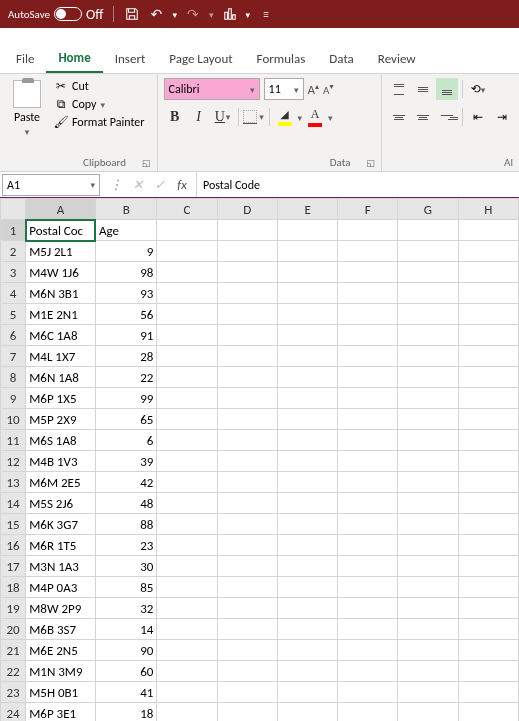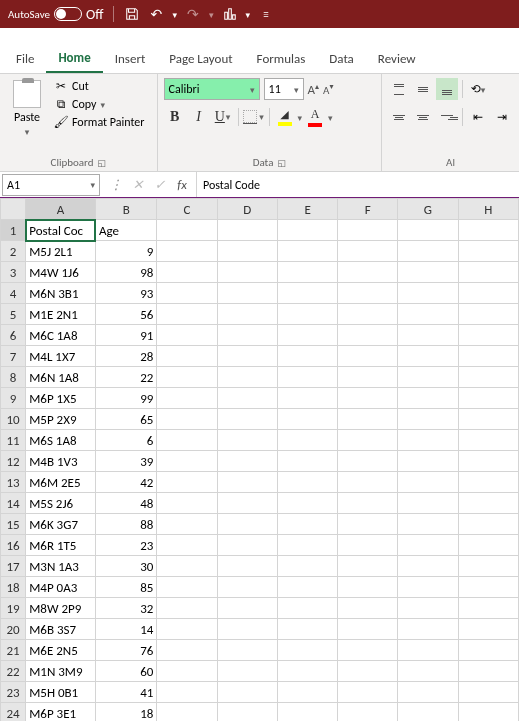--- a/index.html
+++ b/index.html
@@ -11,33 +11,33 @@
   .toggle::after { content: ""; position: absolute; left: 1px; top: 1px; width: 10px; height: 10px; background: #fff; border-radius: 50%; }
   .titlebar .tb-icon { width: 16px; height: 16px; display: flex; align-items: center; justify-content: center; font-size: 14px; }
   .tb-sep { width: 1px; height: 16px; background: rgba(255,255,255,0.4); margin: 0 2px;}
   
   .tabs { display: flex; align-items: center; height: 30px; padding: 0 4px; border-bottom: 1px solid #d4d4d4; background: #fff; margin-top: 16px; }
   .tab { padding: 6px 12px; font-size: 13px; color: #444; cursor: pointer; }
   .tab.active { color: #217346; font-weight: 600; border-bottom: 2px solid #217346; }
   
   .ribbon { display: flex; background: #f3f2f1; border-bottom: 1px solid #d4d4d4; height: 98px; }
   .ribbon-group { border-right: 1px solid #d4d4d4; padding: 4px 6px 2px; display: flex; flex-direction: column; justify-content: space-between; }
-  .ribbon-group .label { font-size: 11px; color: #666; text-align: center; padding-top: 2px; display: flex; align-items: center; justify-content: center; gap: 4px; }
+  .ribbon-group .label { font-size: 11px; color: #666; text-align: center; padding-top: 2px; display: flex; align-items: center; justify-content: flex-end; gap: 16px; }
   .launcher { font-size: 9px; color: #666; }
   
   .clip-body { display: flex; align-items: flex-start; gap: 4px; }
   .paste-btn { display: flex; flex-direction: column; align-items: center; width: 42px; padding: 2px; gap: 2px;}
   .paste-icon { width: 28px; height: 28px; background: #fff; border: 1px solid #bbb; position: relative; }
   .paste-icon::before { content:""; position:absolute; top:-3px; left:8px; width:12px; height:5px; background:#999; border-radius:2px 2px 0 0; }
   .clip-right { display: flex; flex-direction: column; gap: 2px; font-size: 12px; }
   .clip-item { display: flex; align-items: center; gap: 4px; padding: 1px 2px; }
   .sm-icon { width: 14px; height: 14px; display: inline-flex; align-items:center; justify-content:center; font-size:12px; }
   
   .font-top { display: flex; gap: 4px; align-items: center; margin-bottom: 6px; }
-  .font-name { width: 96px; height: 22px; border: 1px solid #ababab; background: #86efac; display:flex; align-items:center; padding:0 4px; justify-content: space-between; font-size: 12px;}
+  .font-name { width: 96px; height: 22px; border: 1px solid #ababab; background: #f9a8d4; display:flex; align-items:center; padding:0 4px; justify-content: space-between; font-size: 12px;}
   .font-size { width: 40px; height: 22px; border: 1px solid #ababab; background: #fff; display:flex; align-items:center; padding:0 4px; justify-content: space-between; font-size: 12px;}
   .fsz-btn { font-size: 13px; color: #555; }
   .font-bottom { display: flex; gap: 2px; align-items: center; }
   .fmt-btn { width: 22px; height: 22px; display:flex; align-items:center; justify-content:center; font-family:"Times New Roman", serif; font-size: 14px; color:#333; }
   .fmt-sep { width:1px; height:18px; background:#ccc; margin: 0 2px;}
   .border-btn { width: 14px; height: 14px; border: 1px solid #555; border-top:none; border-left:none; border-right:none; display:inline-block; position:relative;}
   .border-btn::before { content:""; position:absolute; inset:0; border:1px dotted #aaa;}
   .fill-swatch { width:14px; height:4px; background:#ffff00; display:block; margin-top:1px;}
   .font-swatch { width:14px; height:4px; background:#ff0000; display:block; margin-top:1px;}
   
@@ -478,21 +478,21 @@
           <td class="colC"></td>
           <td class="colD"></td>
           <td class="colE"></td>
           <td class="colF"></td>
           <td class="colG"></td>
           <td class="colH"></td>
         </tr>
         <tr>
           <th class="rowhdr">21</th>
           <td class="colA">M6E 2N5</td>
-          <td class="colB num">76</td>
+          <td class="colB num">90</td>
           <td class="colC"></td>
           <td class="colD"></td>
           <td class="colE"></td>
           <td class="colF"></td>
           <td class="colG"></td>
           <td class="colH"></td>
         </tr>
         <tr>
           <th class="rowhdr">22</th>
           <td class="colA">M1N 3M9</td>

